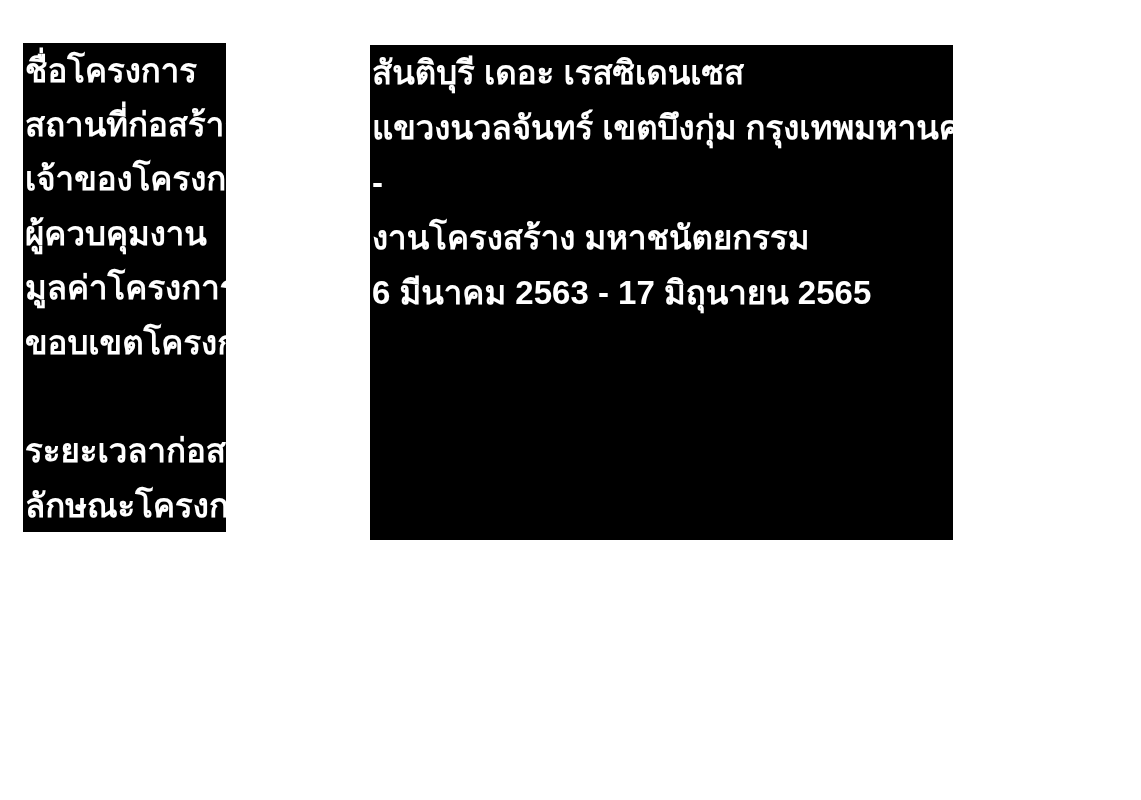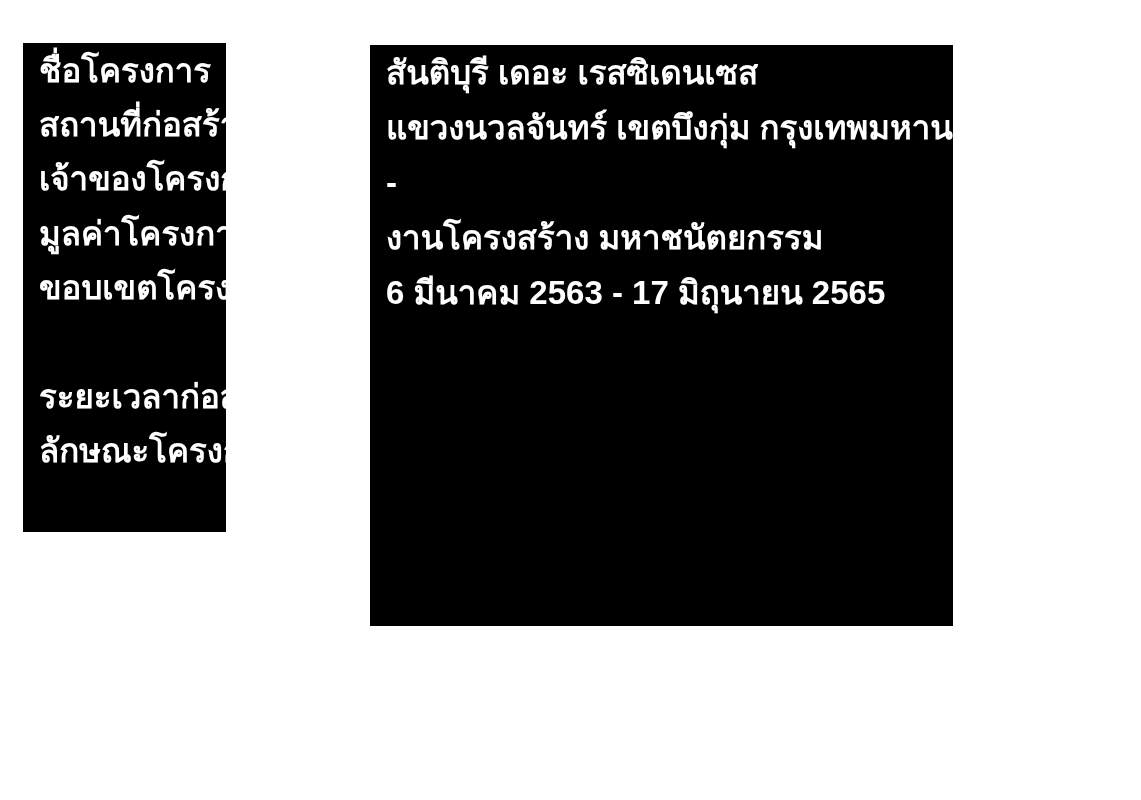--- a/index.html
+++ b/index.html
@@ -23,40 +23,41 @@
   .labels-block {
     left: 23px;
     top: 43px;
     width: 203px;
     height: 489px;
   }
   .values-block {
     left: 370px;
     top: 45px;
     width: 583px;
-    height: 581px;
+    height: 495px;
   }
   .row {
     height: 54.4px;
     display: flex;
     align-items: center;
     white-space: nowrap;
-    padding-left: 16px;
+    padding-left: 2px;
   }
   .values-block .row {
     height: 55px;
   }
 </style>
 </head>
 <body>
 
 <div class="block labels-block">
   <div class="row">ชื่อโครงการ</div>
   <div class="row">สถานที่ก่อสร้าง</div>
   <div class="row">เจ้าของโครงการ</div>
+  <div class="row">ผู้ควบคุมงาน</div>
   <div class="row">มูลค่าโครงการ</div>
   <div class="row">ขอบเขตโครงการ</div>
   <div class="row"></div>
   <div class="row">ระยะเวลาก่อสร้าง</div>
   <div class="row">ลักษณะโครงการ</div>
 </div>
 
 <div class="block values-block">
   <div class="row">สันติบุรี เดอะ เรสซิเดนเซส</div>
   <div class="row">แขวงนวลจันทร์ เขตบึงกุ่ม กรุงเทพมหานคร</div>

